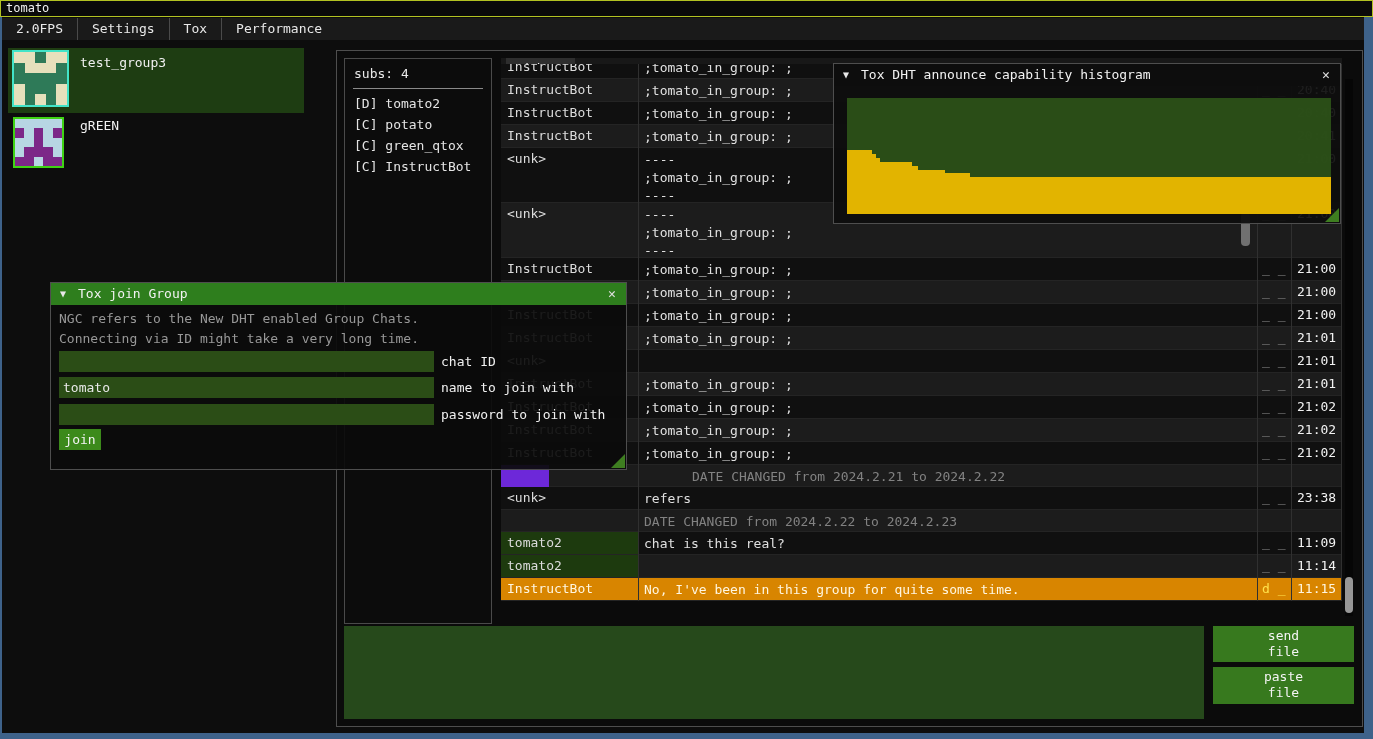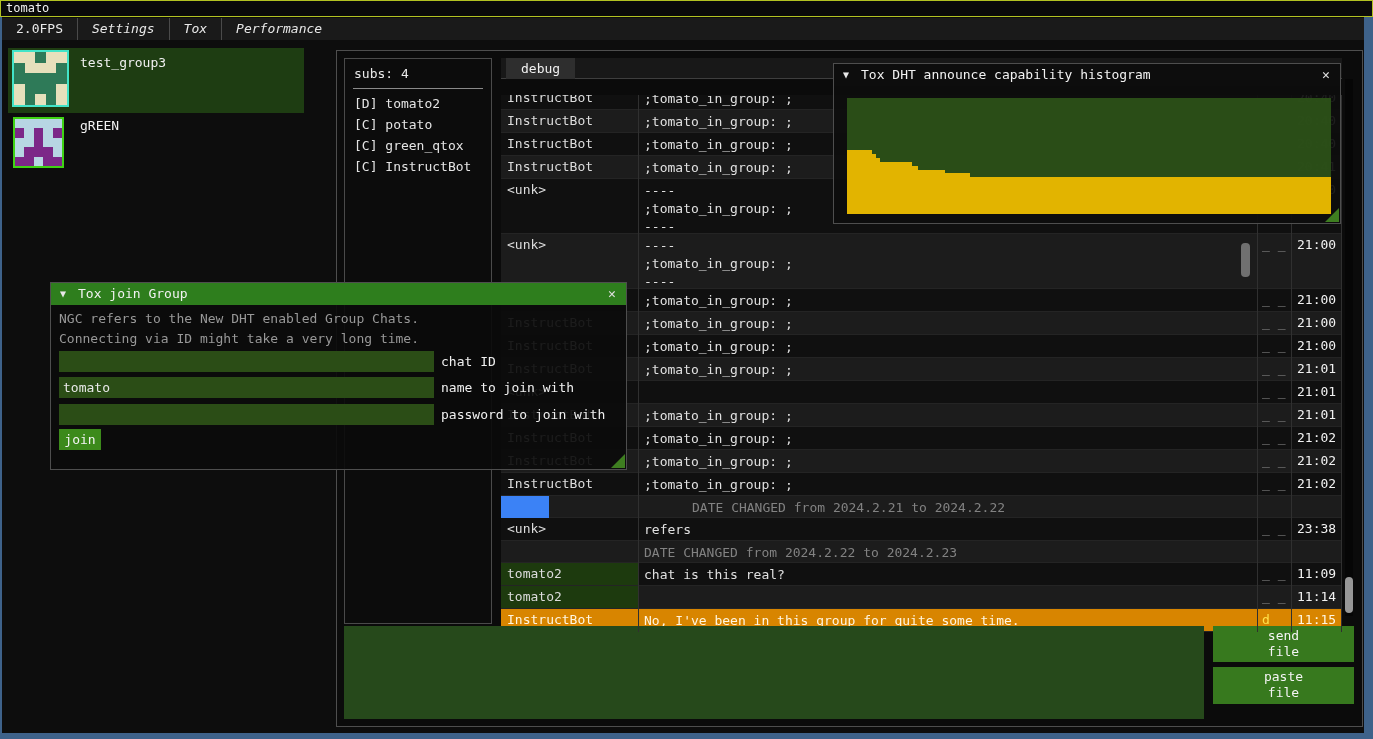--- a/index.html
+++ b/index.html
@@ -14,43 +14,43 @@
     background:#0a0a0a; border:1px solid #b2c222; color:#f0f0f0; font-size:12px;
     line-height:15px; padding-left:5px; }
   .edge { position:absolute; background:#3e628a; }
   .edge-left  { left:0; top:17px; width:2px; height:722px; }
   .edge-right { left:1364px; top:17px; width:9px; height:722px; }
   .edge-bottom{ left:0; top:733px; width:1373px; height:6px; }
   
   .menubar { position:absolute; left:2px; top:18px; width:1362px; height:22px;
     background:#1a1a1a; display:flex; align-items:stretch; }
   .menu-item { padding:0 14px; line-height:22px; color:#e8e8e8; cursor:default; }
-  .menu-item + .menu-item { border-left:1px solid #4a4a4a;font-style:italic; }
+  .menu-item + .menu-item { border-left:1px solid #4a4a4a; }
   
   .group-row { position:absolute; left:8px; width:296px; }
   .group-row.sel { background:#1e3d12; }
   .avatar { position:absolute; display:grid; grid-template-columns:repeat(5,1fr);
     grid-template-rows:repeat(5,1fr); }
   .group-label { position:absolute; left:72px; top:7px; color:#f0f0f0; }
   
   .main-box { position:absolute; left:336px; top:50px; width:1027px; height:677px;
     border:1px solid #4e4e4e; background:#0b0b0b; }
   .subs-panel { position:absolute; left:7px; top:7px; width:148px; height:566px;
     border:1px solid #4a4a4a; background:#0c0c0c; }
   .subs-title { padding:7px 0 0 9px; color:#e8e8e8; }
   .subs-sep { margin:7px 8px 4px 8px; height:1px; background:#8a8a8a; }
   .member-item { padding-left:9px; height:21px; line-height:21px; color:#e4e4e4; }
   
   .tabbar { position:absolute; left:164px; top:7px; width:841px; height:21px;
     background:#181818; border-bottom:1px solid #3e3e3e; }
   .tab { position:absolute; left:5px; top:0; height:21px; padding:0 15px;
     line-height:21px; background:#2e2e2e; color:#f0f0f0; }
   
-  .chat-table { position:absolute; left:164px; top:44px; width:841px; height:537px;
-    overflow:hidden; background:#3b82f6; }
+  .chat-table { position:absolute; left:164px; top:13px; width:841px; height:537px;
+    overflow:hidden; background:#6d28d9; }
   .colsep { position:absolute; top:0; width:1px; height:537px; background:#303030; z-index:5; }
   .row { position:absolute; left:0; width:841px; border-bottom:1px solid #242424; }
   .row.dark { background:#101010; } .row.light { background:#1c1c1c; }
   .row.hl { background:#d88500; }
   .cell { position:absolute; top:0; height:100%; overflow:hidden; padding:3px 0 0 6px; }
   .c-name { left:0; width:137px; color:#dcdcdc; }
   .c-name.green { background:#1d3a0e; }
   .c-msg { left:137px; width:619px; white-space:pre-line; line-height:18px; }
   .c-status { left:756px; width:34px; color:#909090; padding-left:5px; }
   .c-time { left:790px; width:51px; color:#f2f2f2; }

